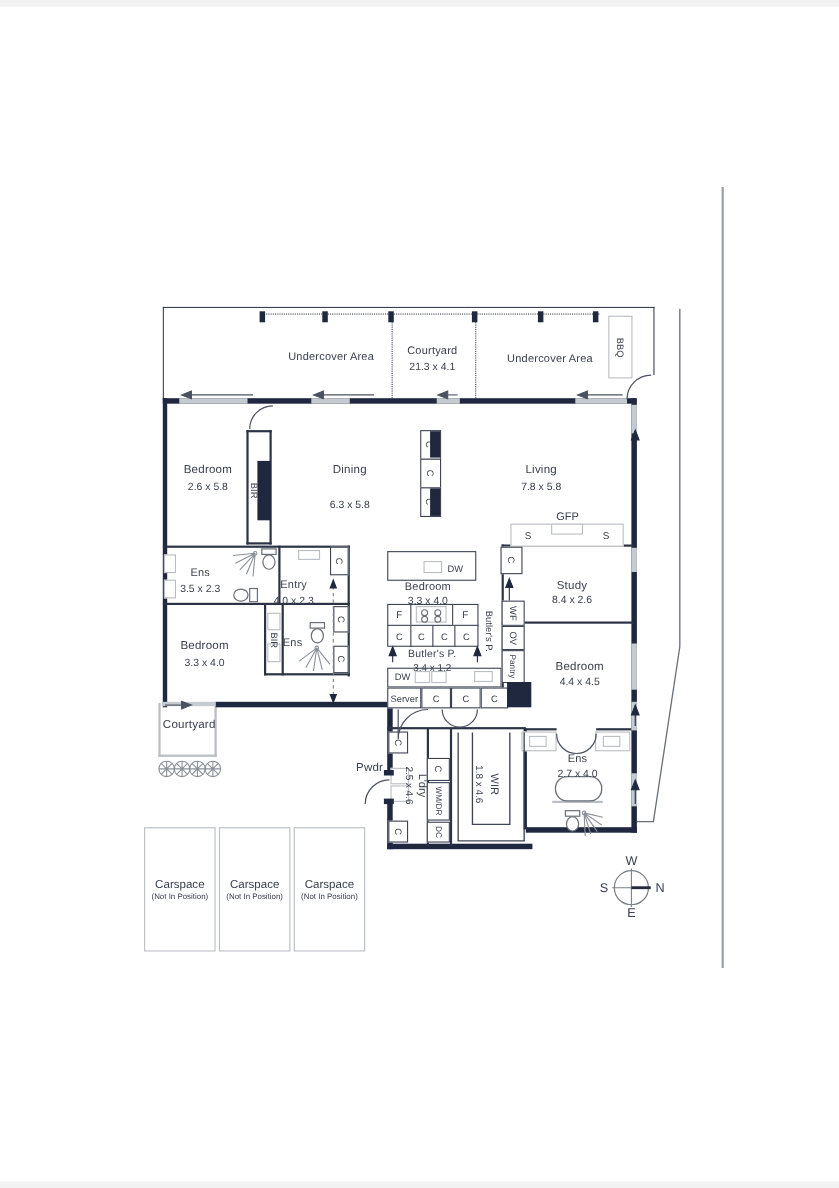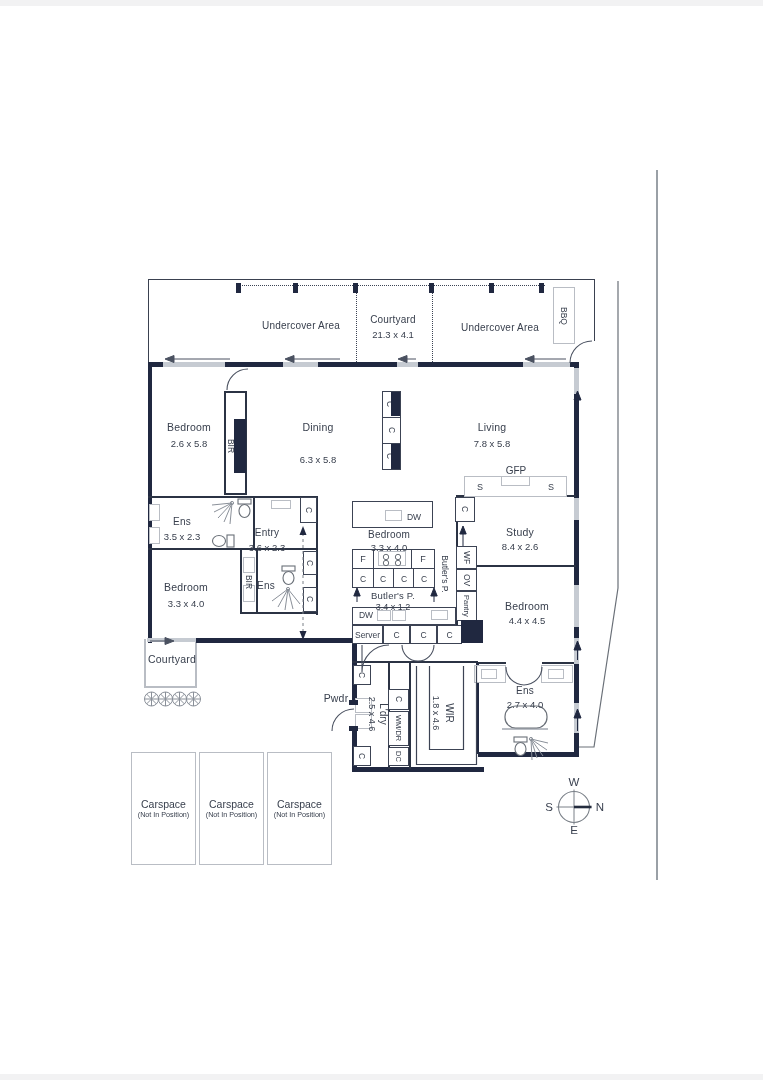--- a/index.html
+++ b/index.html
@@ -350,21 +350,21 @@
   <div class="rlab" style="left:189px;top:427px">Bedroom</div>
   <div class="rdim" style="left:189px;top:443px">2.6 x 5.8</div>
   <div class="rlab" style="left:318px;top:427px">Dining</div>
   <div class="rdim" style="left:318px;top:459px">6.3 x 5.8</div>
   <div class="rlab" style="left:492px;top:427px">Living</div>
   <div class="rdim" style="left:492px;top:443px">7.8 x 5.8</div>
 
   <div class="rlab" style="left:182px;top:521px;font-size:10px">Ens</div>
   <div class="rdim" style="left:182px;top:536px">3.5 x 2.3</div>
   <div class="rlab" style="left:267px;top:532px;font-size:10px">Entry</div>
-  <div class="rdim" style="left:267px;top:547px">3.6 x 2.3</div>
+  <div class="rdim" style="left:267px;top:547px">4.0 x 2.3</div>
   <div class="rlab" style="left:186px;top:587px">Bedroom</div>
   <div class="rdim" style="left:186px;top:603px">3.3 x 4.0</div>
   <div class="rlab" style="left:266px;top:585px;font-size:10px">Ens</div>
 
   <div class="rlab" style="left:389px;top:534px;font-size:10px">Bedroom</div>
   <div class="rdim" style="left:389px;top:547px">3.3 x 4.0</div>
   <div class="rlab" style="left:393px;top:595px;font-size:9.5px">Butler's P.</div>
   <div class="rdim" style="left:393px;top:607px;font-size:9px">3.4 x 1.2</div>
 
   <div class="rlab" style="left:520px;top:532px">Study</div>

